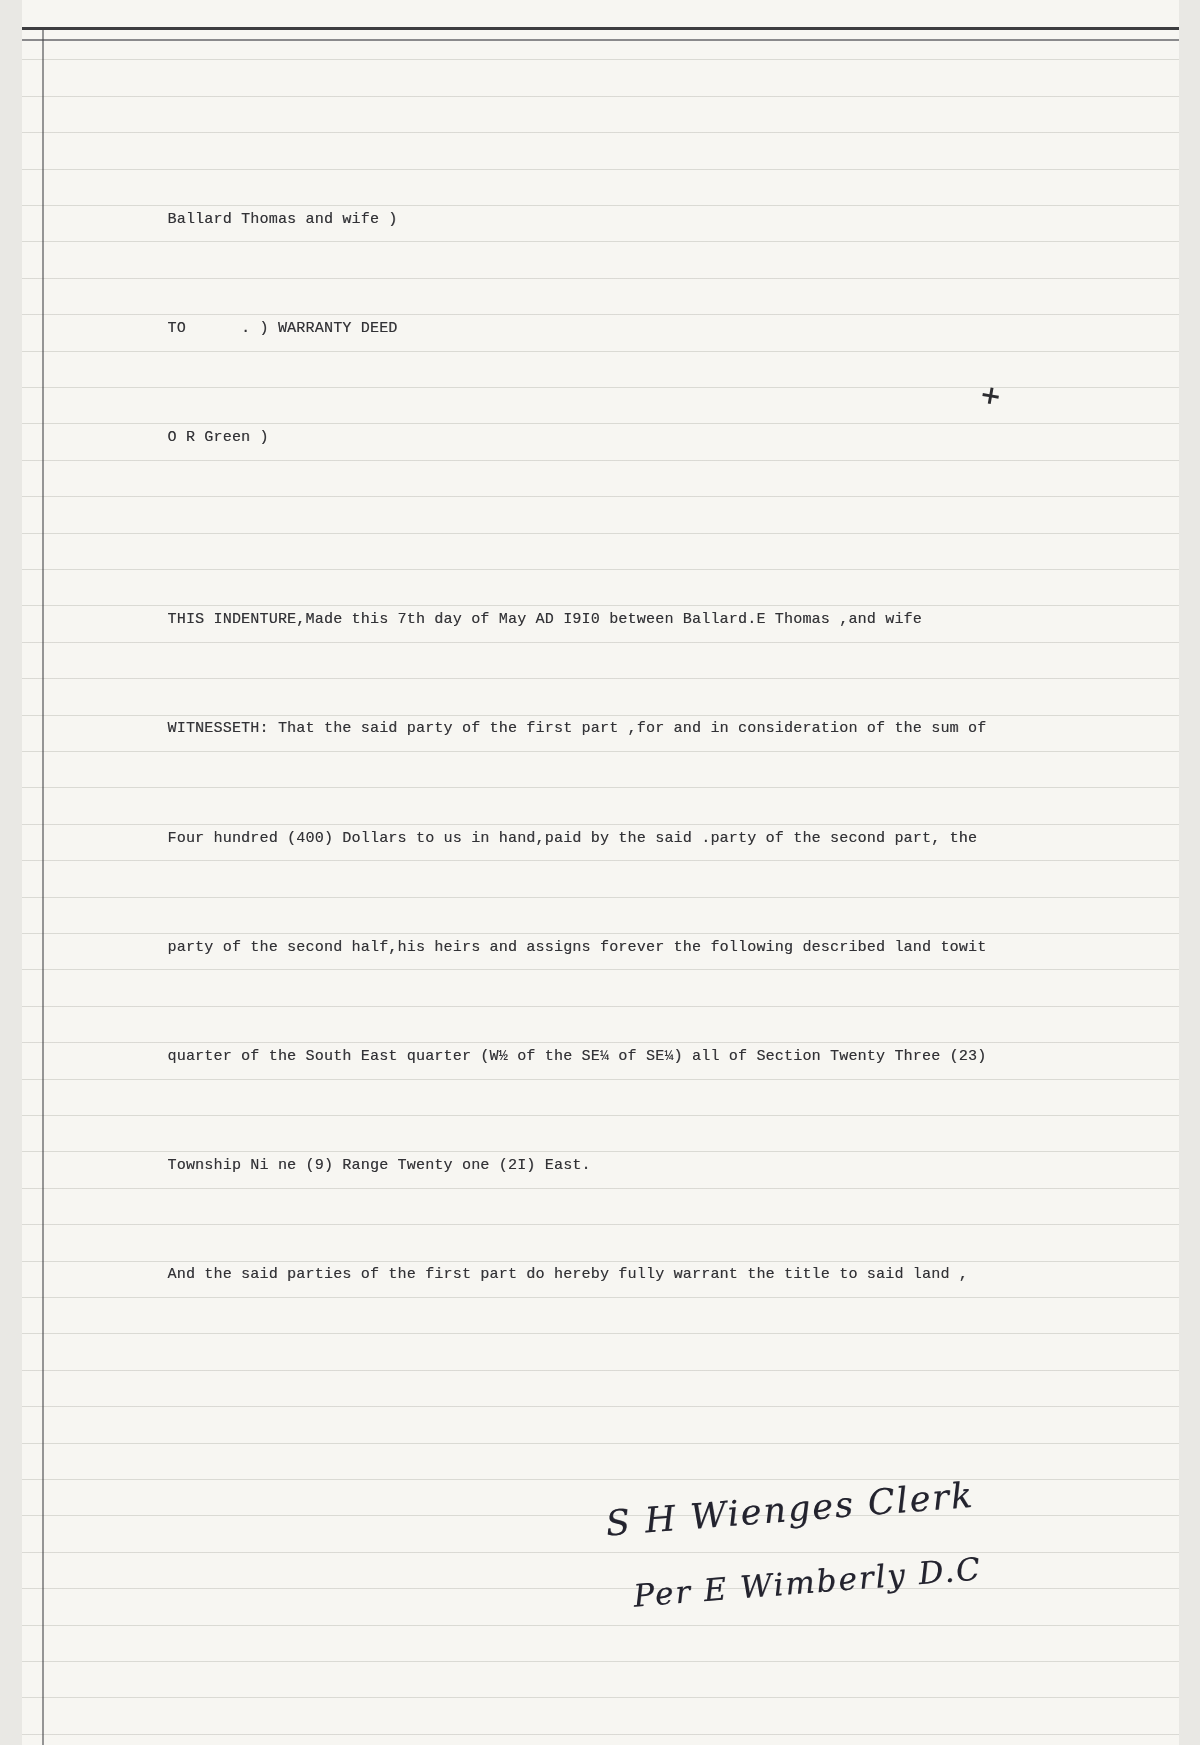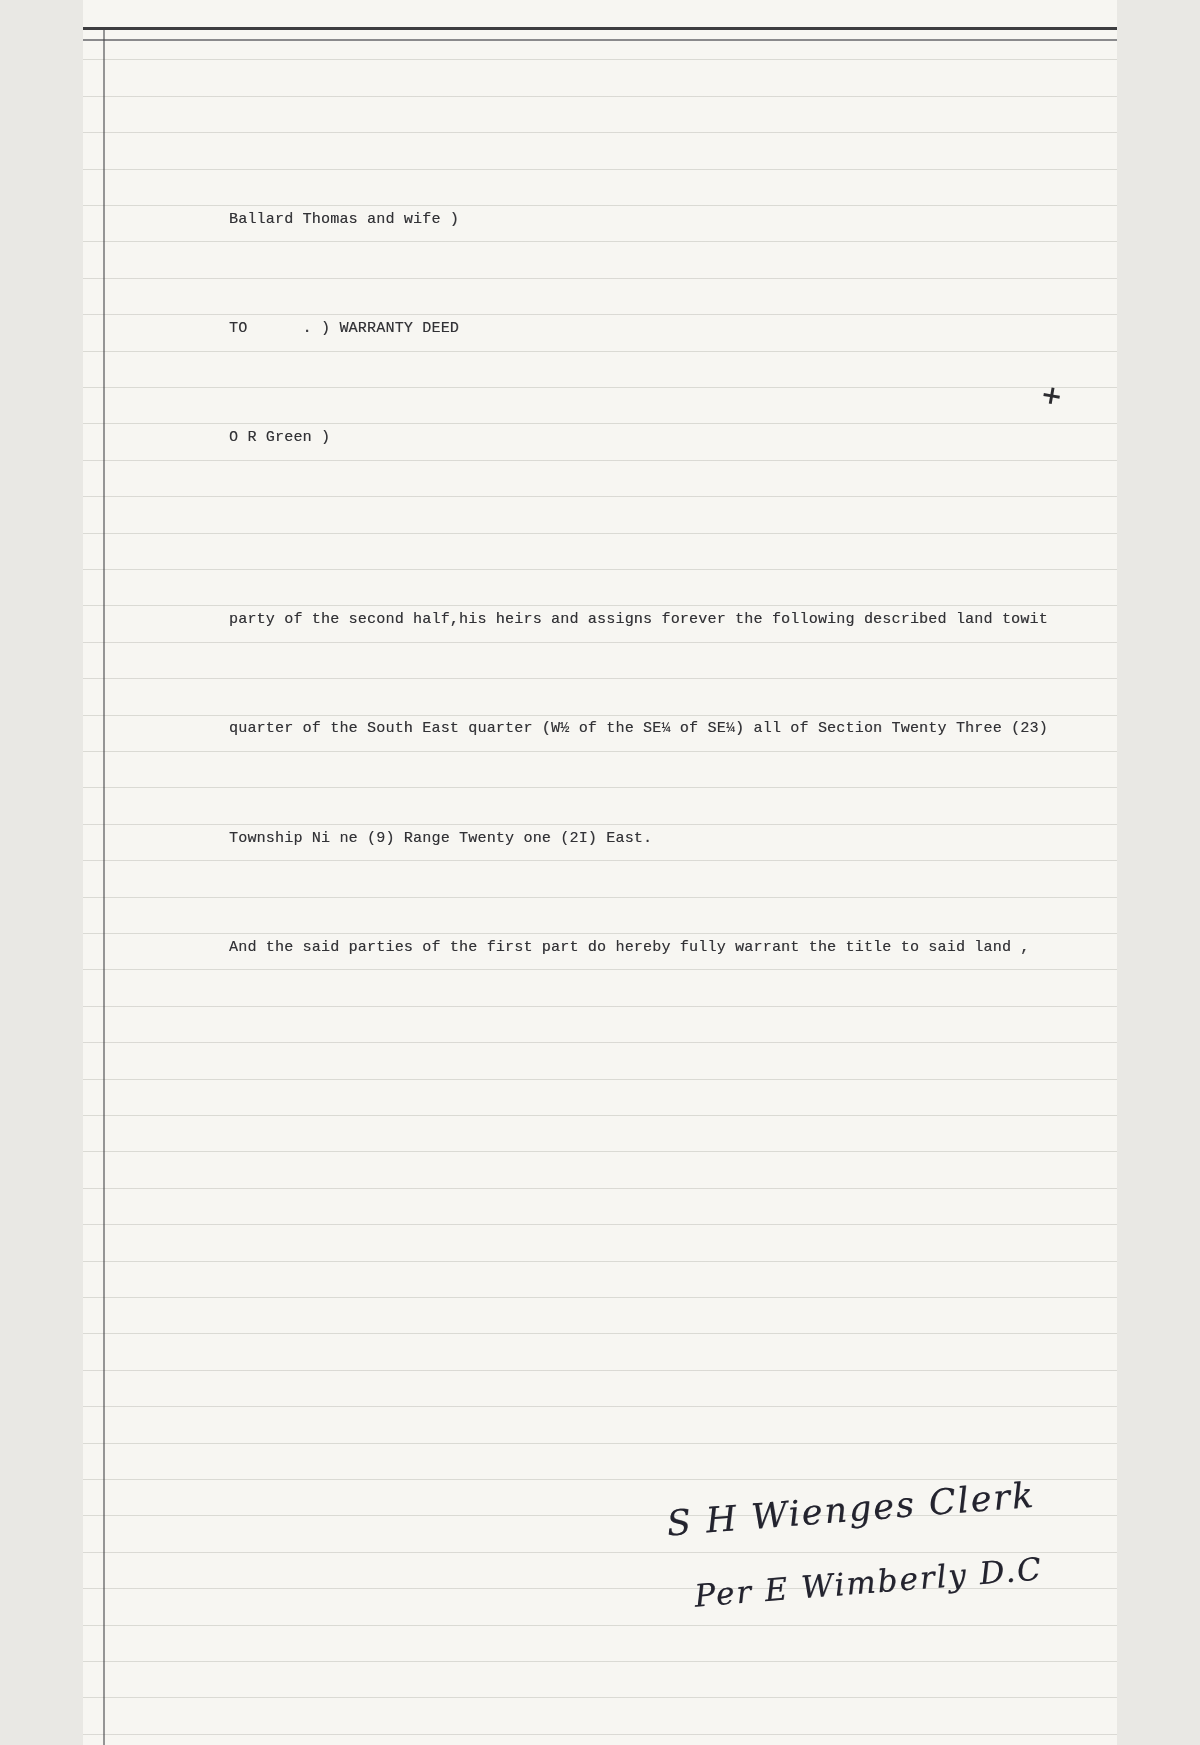--- a/index.html
+++ b/index.html
@@ -1,18 +1,18 @@
 <!DOCTYPE html>
 <html><head>
 <meta charset="utf-8">
 <style>
   html,body { margin:0; padding:0; background:#e9e8e4; }
   .page {
     position:relative;
-    width:1034px; height:1745px;
+    width:1157px; height:1745px;
     margin:0 auto;
     background-color:#f7f6f2;
     background-image: repeating-linear-gradient(
       to bottom,
       transparent 0px, transparent 35.4px,
       rgba(145,143,134,0.28) 35.4px, rgba(145,143,134,0.28) 36.4px);
     background-position: 0 24px;
     overflow:hidden;
     font-family:"Liberation Mono","DejaVu Sans Mono",monospace;
     color:#323236;
@@ -56,20 +56,23 @@
   <div class="left-rule"></div>
 
   <div class="content">
 
     
     <div class="ln">Ballard Thomas and wife )</div>
     <div class="ln indent">TO      . ) WARRANTY DEED</div>
     <div class="ln">O R Green )</div>
 
     
+    <div class="ln">THIS INDENTURE,Made this 7th day of May AD I9I0 between Ballard.E Thomas ,and wife</div>
+    <div class="ln">WITNESSETH: That the said party of the first part ,for and in consideration of the sum of</div>
+    <div class="ln">Four hundred (400) Dollars to us in hand,paid by the said .party of the second part, the</div>
     <div class="ln">party of the second half,his heirs and assigns forever the following described land towit</div>
     <div class="ln">quarter of the South East quarter (W½ of the SE¼ of SE¼) all of Section Twenty Three (23)</div>
     <div class="ln">Township Ni ne (9) Range Twenty one (2I) East.</div>
     <div class="ln">And the said parties of the first part do hereby fully warrant the title to said land ,</div>
     
     
     
 
     
     

